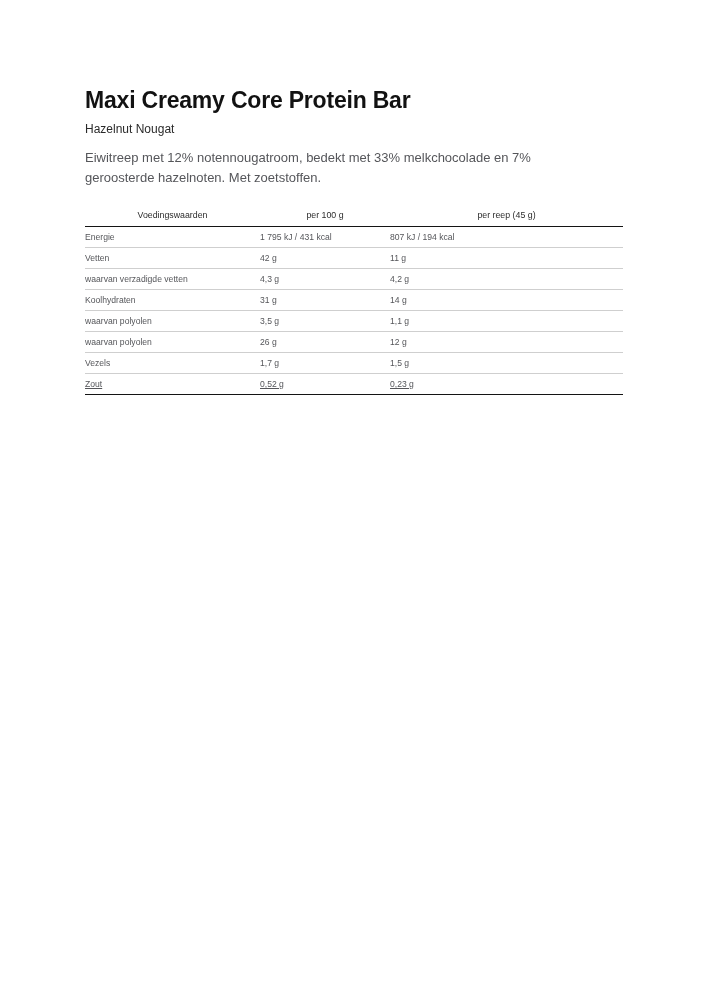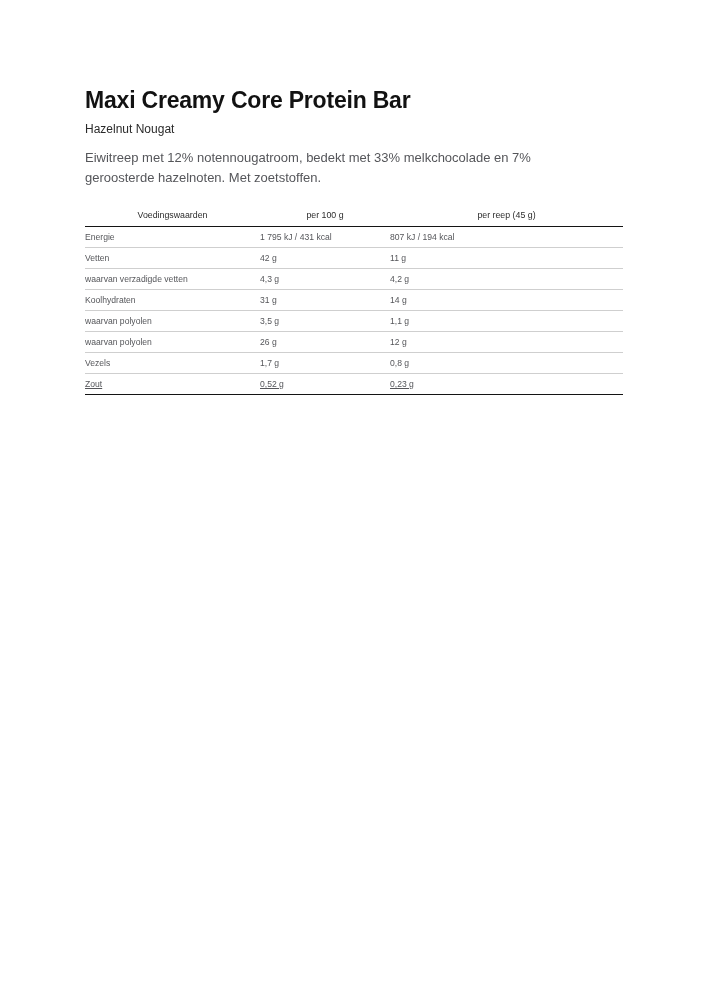--- a/index.html
+++ b/index.html
@@ -128,21 +128,21 @@
           <td>1,1 g</td>
         </tr>
         <tr>
           <td class="indent">waarvan polyolen</td>
           <td>26 g</td>
           <td>12 g</td>
         </tr>
         <tr>
           <td>Vezels</td>
           <td>1,7 g</td>
-          <td>0,8 g</td>
+          <td>1,5 g</td>
         </tr>
         <tr class="last-row">
           <td>Zout</td>
           <td>0,52 g</td>
           <td>0,23 g</td>
         </tr>
       </tbody>
   </table>
 
 </div>

